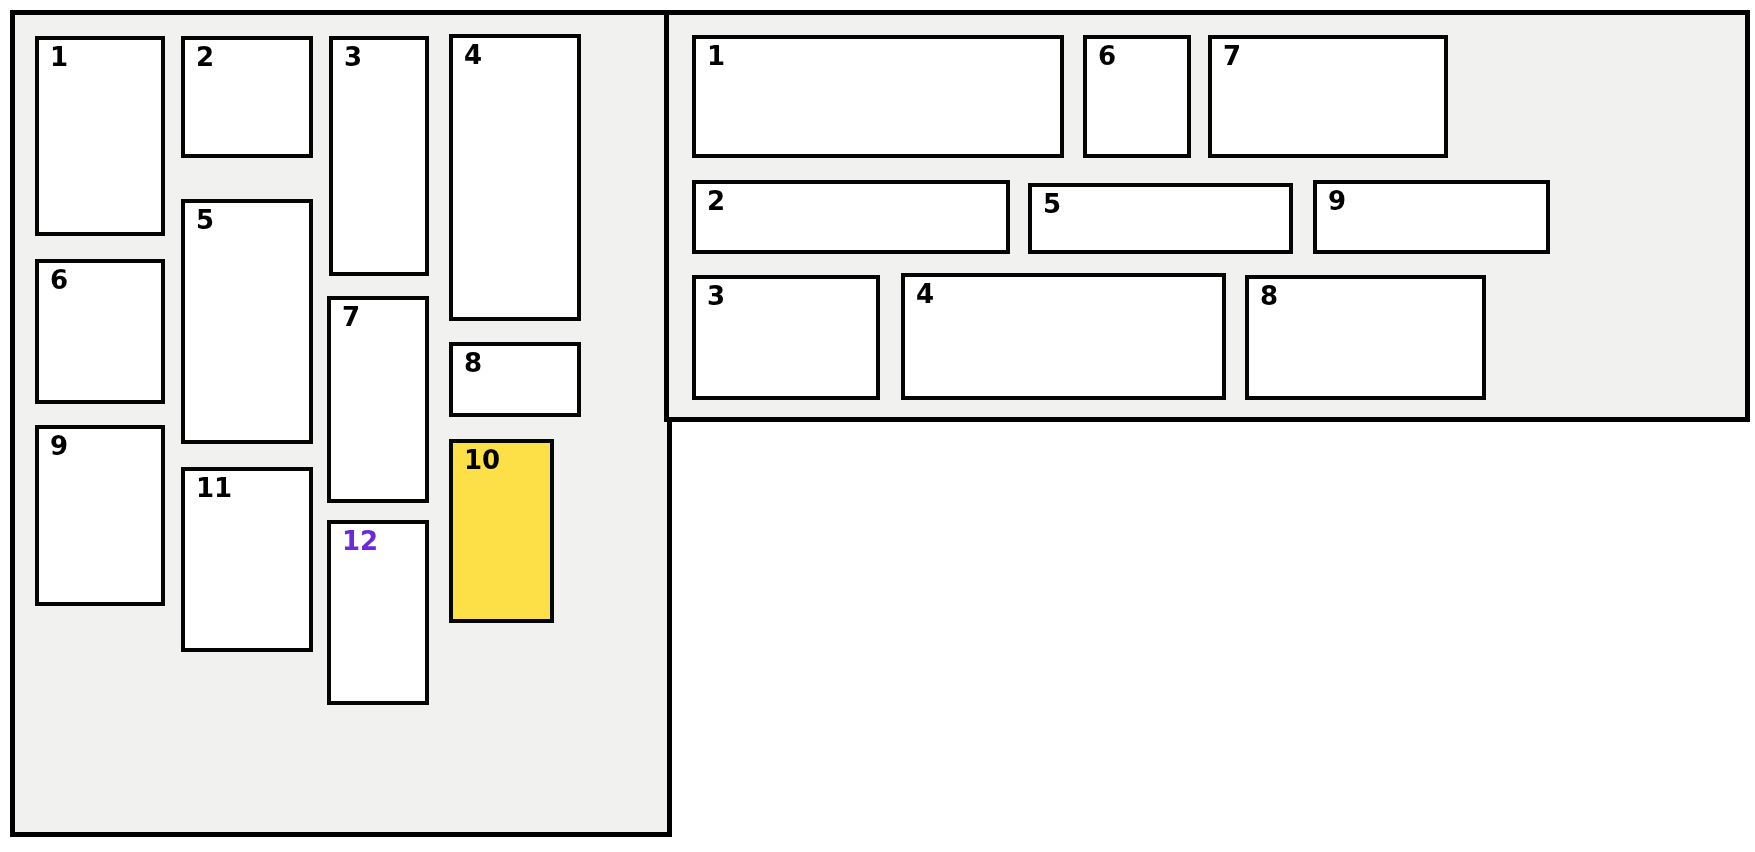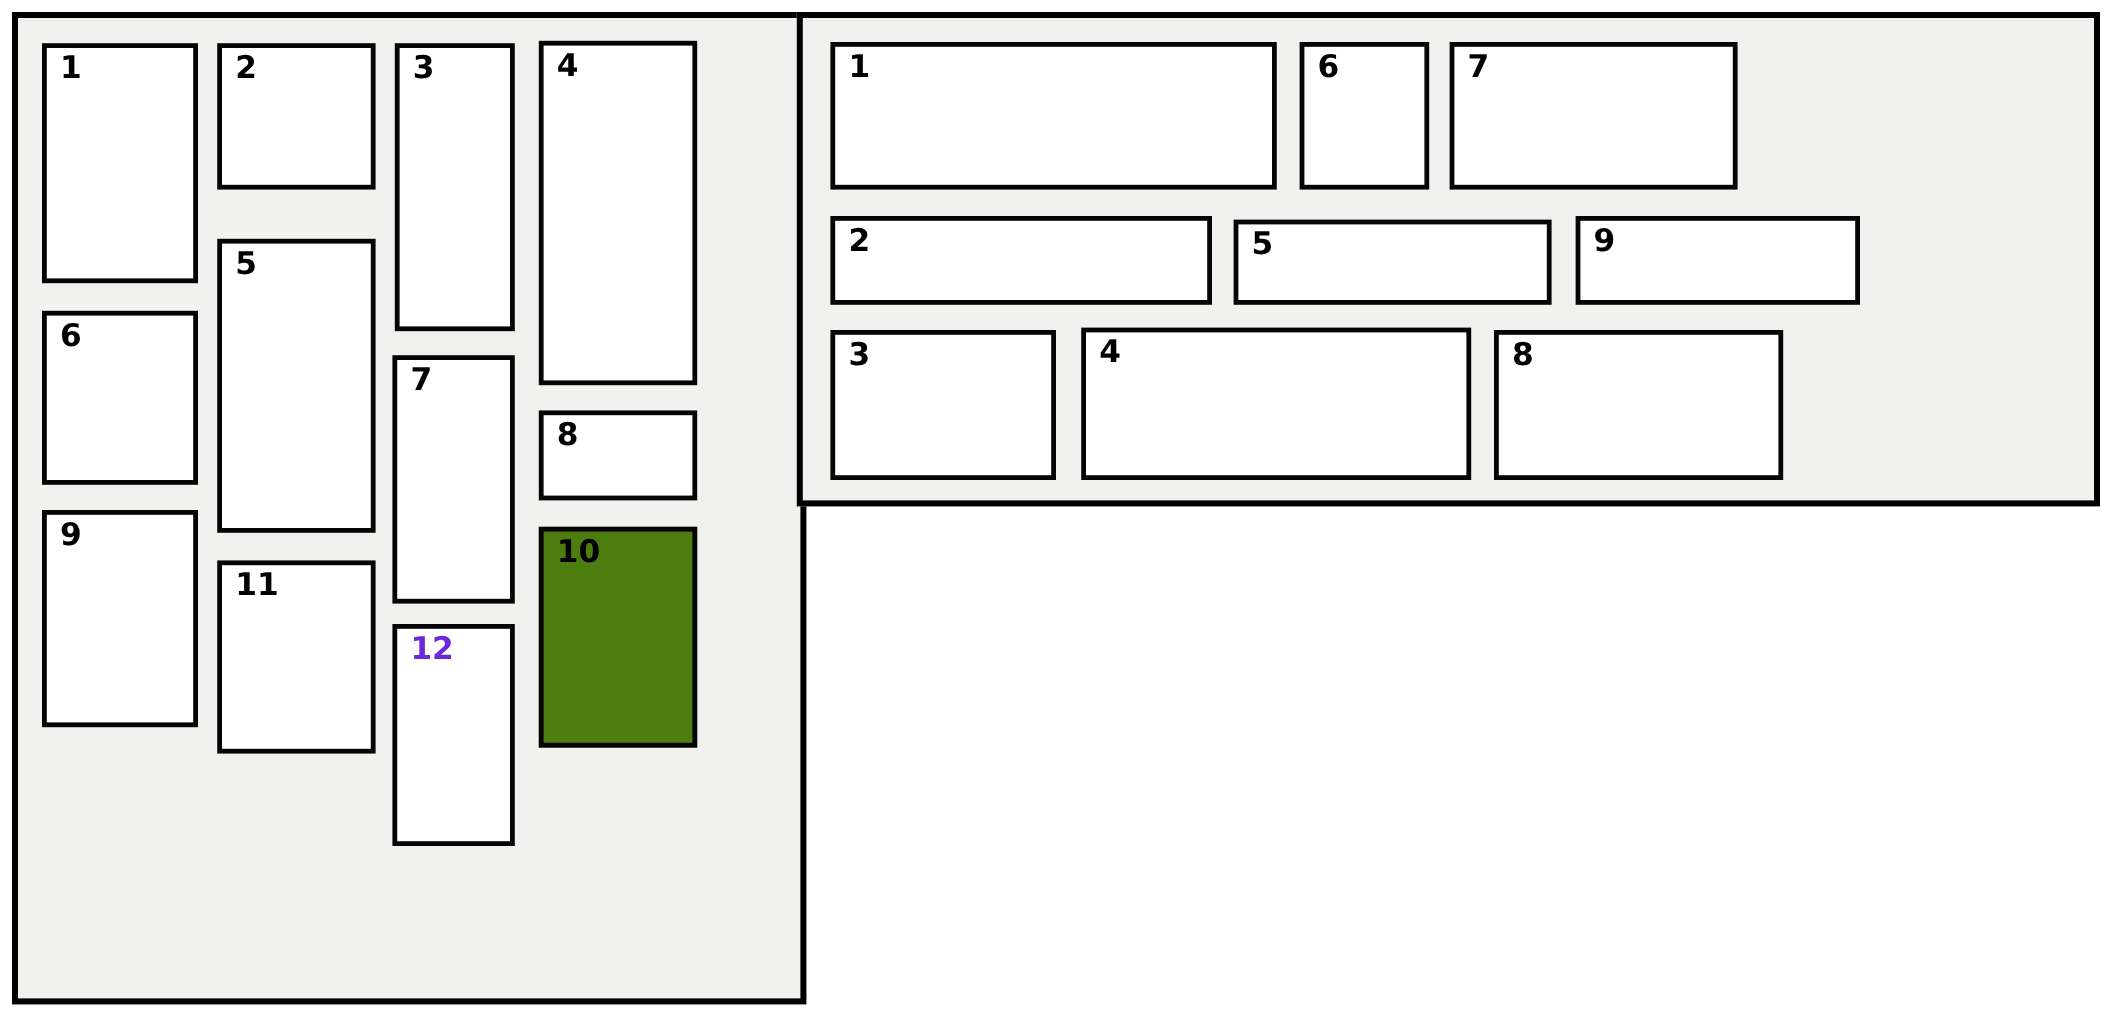--- a/index.html
+++ b/index.html
@@ -59,39 +59,39 @@
       </div>
       <div class="cell" style="left: 20px; top: 410px; width: 130px; height: 181px; background: rgb(255, 255, 255); border-color: rgb(5, 5, 5);">
         <span class="cell-label" style="color: rgb(0, 0, 0);">9</span>
       </div>
       <div class="cell" style="left: 166px; top: 21px; width: 132px; height: 122px; background: rgb(255, 255, 255); border-color: rgb(5, 5, 5);">
         <span class="cell-label" style="color: rgb(0, 0, 0);">2</span>
       </div>
       <div class="cell" style="left: 166px; top: 184px; width: 132px; height: 245px; background: rgb(255, 255, 255); border-color: rgb(5, 5, 5);">
         <span class="cell-label" style="color: rgb(0, 0, 0);">5</span>
       </div>
-      <div class="cell" style="left: 166px; top: 452px; width: 132px; height: 161px; background: rgb(255, 255, 255); border-color: rgb(5, 5, 5);">
+      <div class="cell" style="left: 166px; top: 452px; width: 132px; height: 185px; background: rgb(255, 255, 255); border-color: rgb(5, 5, 5);">
         <span class="cell-label" style="color: rgb(0, 0, 0);">11</span>
       </div>
       <div class="cell" style="left: 314px; top: 21px; width: 100px; height: 240px; background: rgb(255, 255, 255); border-color: rgb(5, 5, 5);">
         <span class="cell-label" style="color: rgb(0, 0, 0);">3</span>
       </div>
       <div class="cell" style="left: 312px; top: 281px; width: 102px; height: 207px; background: rgb(255, 255, 255); border-color: rgb(5, 5, 5);">
         <span class="cell-label" style="color: rgb(0, 0, 0);">7</span>
       </div>
       <div class="cell" style="left: 312px; top: 505px; width: 102px; height: 185px; background: rgb(255, 255, 255); border-color: rgb(5, 5, 5);">
         <span class="cell-label" style="color: #6d28d9;">12</span>
       </div>
       <div class="cell" style="left: 434px; top: 19px; width: 132px; height: 287px; background: rgb(255, 255, 255); border-color: rgb(5, 5, 5);">
         <span class="cell-label" style="color: rgb(0, 0, 0);">4</span>
       </div>
       <div class="cell" style="left: 434px; top: 327px; width: 132px; height: 75px; background: rgb(255, 255, 255); border-color: rgb(5, 5, 5);">
         <span class="cell-label" style="color: rgb(0, 0, 0);">8</span>
       </div>
-      <div class="cell" style="left: 434px; top: 424px; width: 132px; height: 184px; background: #4d7c0f; border-color: rgb(5, 5, 5);">
+      <div class="cell" style="left: 434px; top: 424px; width: 105px; height: 184px; background: #fde047; border-color: rgb(5, 5, 5);">
         <span class="cell-label" style="color: rgb(0, 0, 0);">10</span>
       </div>
     </div>
     <div class="panel" style="left: 664px; top: 10px; width: 1086px; height: 412px; background: rgb(241, 241, 240); border-color: rgb(0, 0, 0);">
       <div class="cell" style="left: 23px; top: 20px; width: 372px; height: 123px; background: rgb(255, 255, 255); border-color: rgb(5, 5, 5);">
         <span class="cell-label" style="color: rgb(0, 0, 0);">1</span>
       </div>
       <div class="cell" style="left: 414px; top: 20px; width: 108px; height: 123px; background: rgb(255, 255, 255); border-color: rgb(5, 5, 5);">
         <span class="cell-label" style="color: rgb(0, 0, 0);">6</span>
       </div>

